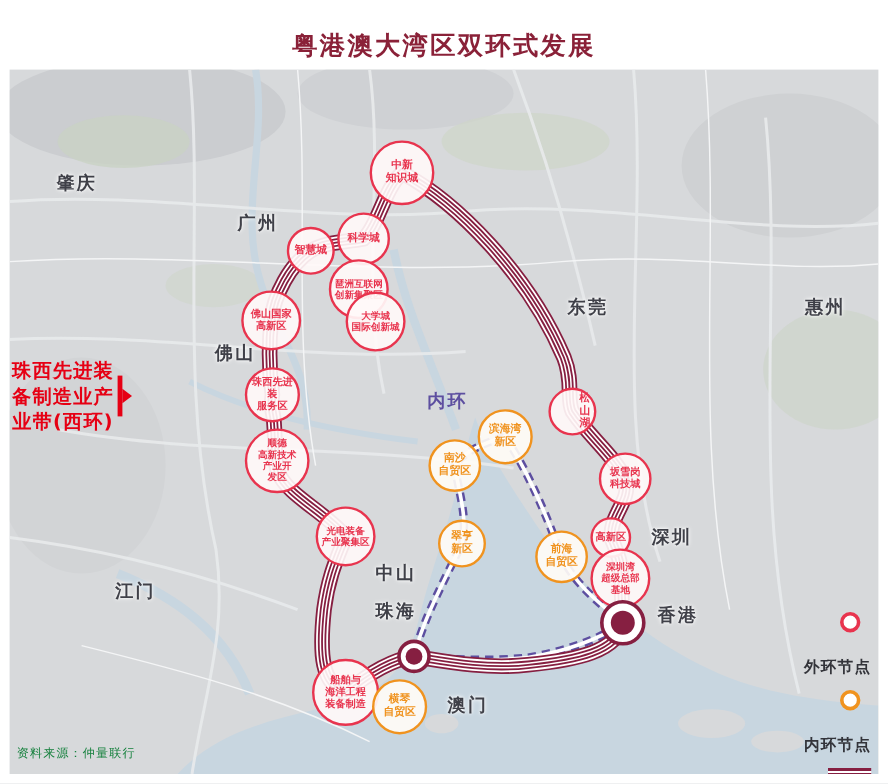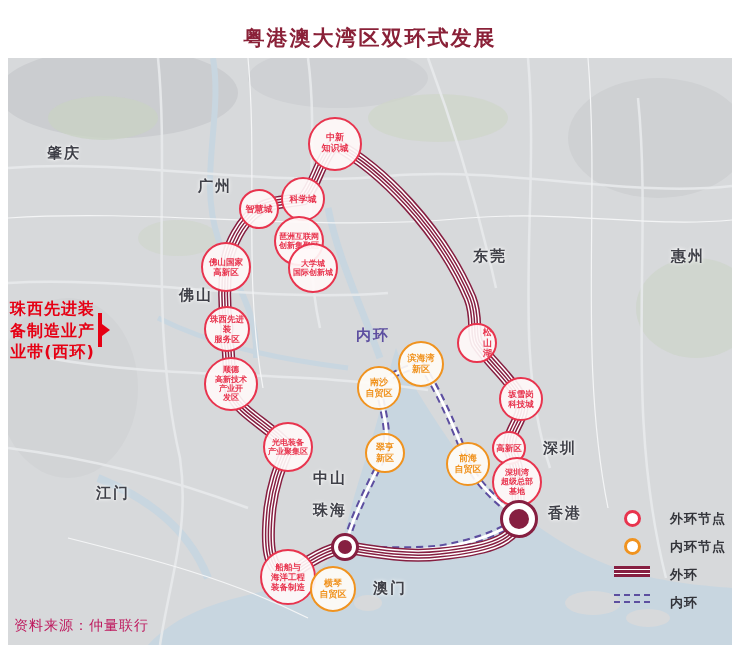--- a/index.html
+++ b/index.html
@@ -35,31 +35,31 @@
       z-index:4;display:flex;align-items:center;gap:3px;}
   .corridor .ctext{white-space:pre-line;text-align:center;letter-spacing:1px;}
   .marker{display:flex;align-items:center;}
   .marker-bar{width:4px;height:34px;background:var(--corridor);}
   .tri{width:0;height:0;border-top:6px solid transparent;border-bottom:6px solid transparent;}
   .tri.right{border-left:8px solid var(--corridor);}
   .tri.left{border-right:8px solid var(--corridor);}
   .inner-ring-label{position:absolute;left:365px;top:277px;transform:translate(-50%,-50%);
       color:var(--inner-ring);font-weight:bold;font-size:15px;letter-spacing:2px;z-index:3;}
   .legend{position:absolute;right:6px;top:452px;z-index:4;display:flex;flex-direction:column;gap:10px;}
-  .legend-row{display:flex;align-items:flex-start;gap:20px;}
+  .legend-row{display:flex;align-items:flex-end;gap:20px;flex-direction:column;}
   .legend-swatch{width:36px;display:flex;justify-content:center;align-items:center;}
   .sw-circle{width:17px;height:17px;border-radius:50%;background:#fff;box-sizing:border-box;}
   .sw-outer-node{border:3px solid var(--outer-node);}
   .sw-inner-node{border:3px solid var(--inner-node);}
   .sw-outer-ring{width:36px;height:11px;
       background:linear-gradient(var(--outer-ring) 0 2.5px,#fff 2.5px 4.2px,var(--outer-ring) 4.2px 6.8px,#fff 6.8px 8.5px,var(--outer-ring) 8.5px 11px);}
   .sw-inner-ring{width:36px;height:5px;border-top:2px dashed var(--inner-ring);
       border-bottom:2px dashed var(--inner-ring);}
   .legend-label{font-size:13px;color:#33343a;font-weight:bold;letter-spacing:1px;}
-  .source{position:absolute;left:6px;bottom:10px;font-size:14px;color:#be185d;z-index:4;letter-spacing:1px;}
+  .source{position:absolute;left:6px;bottom:10px;font-size:10px;color:#15803d;z-index:4;letter-spacing:1px;}
 </style>
 </head>
 <body>
 
 <div>
   <h1 class="title">粤港澳大湾区双环式发展</h1>
 
   <div class="map">
     <svg class="base" width="724" height="587" viewBox="0 0 724 587">
 

